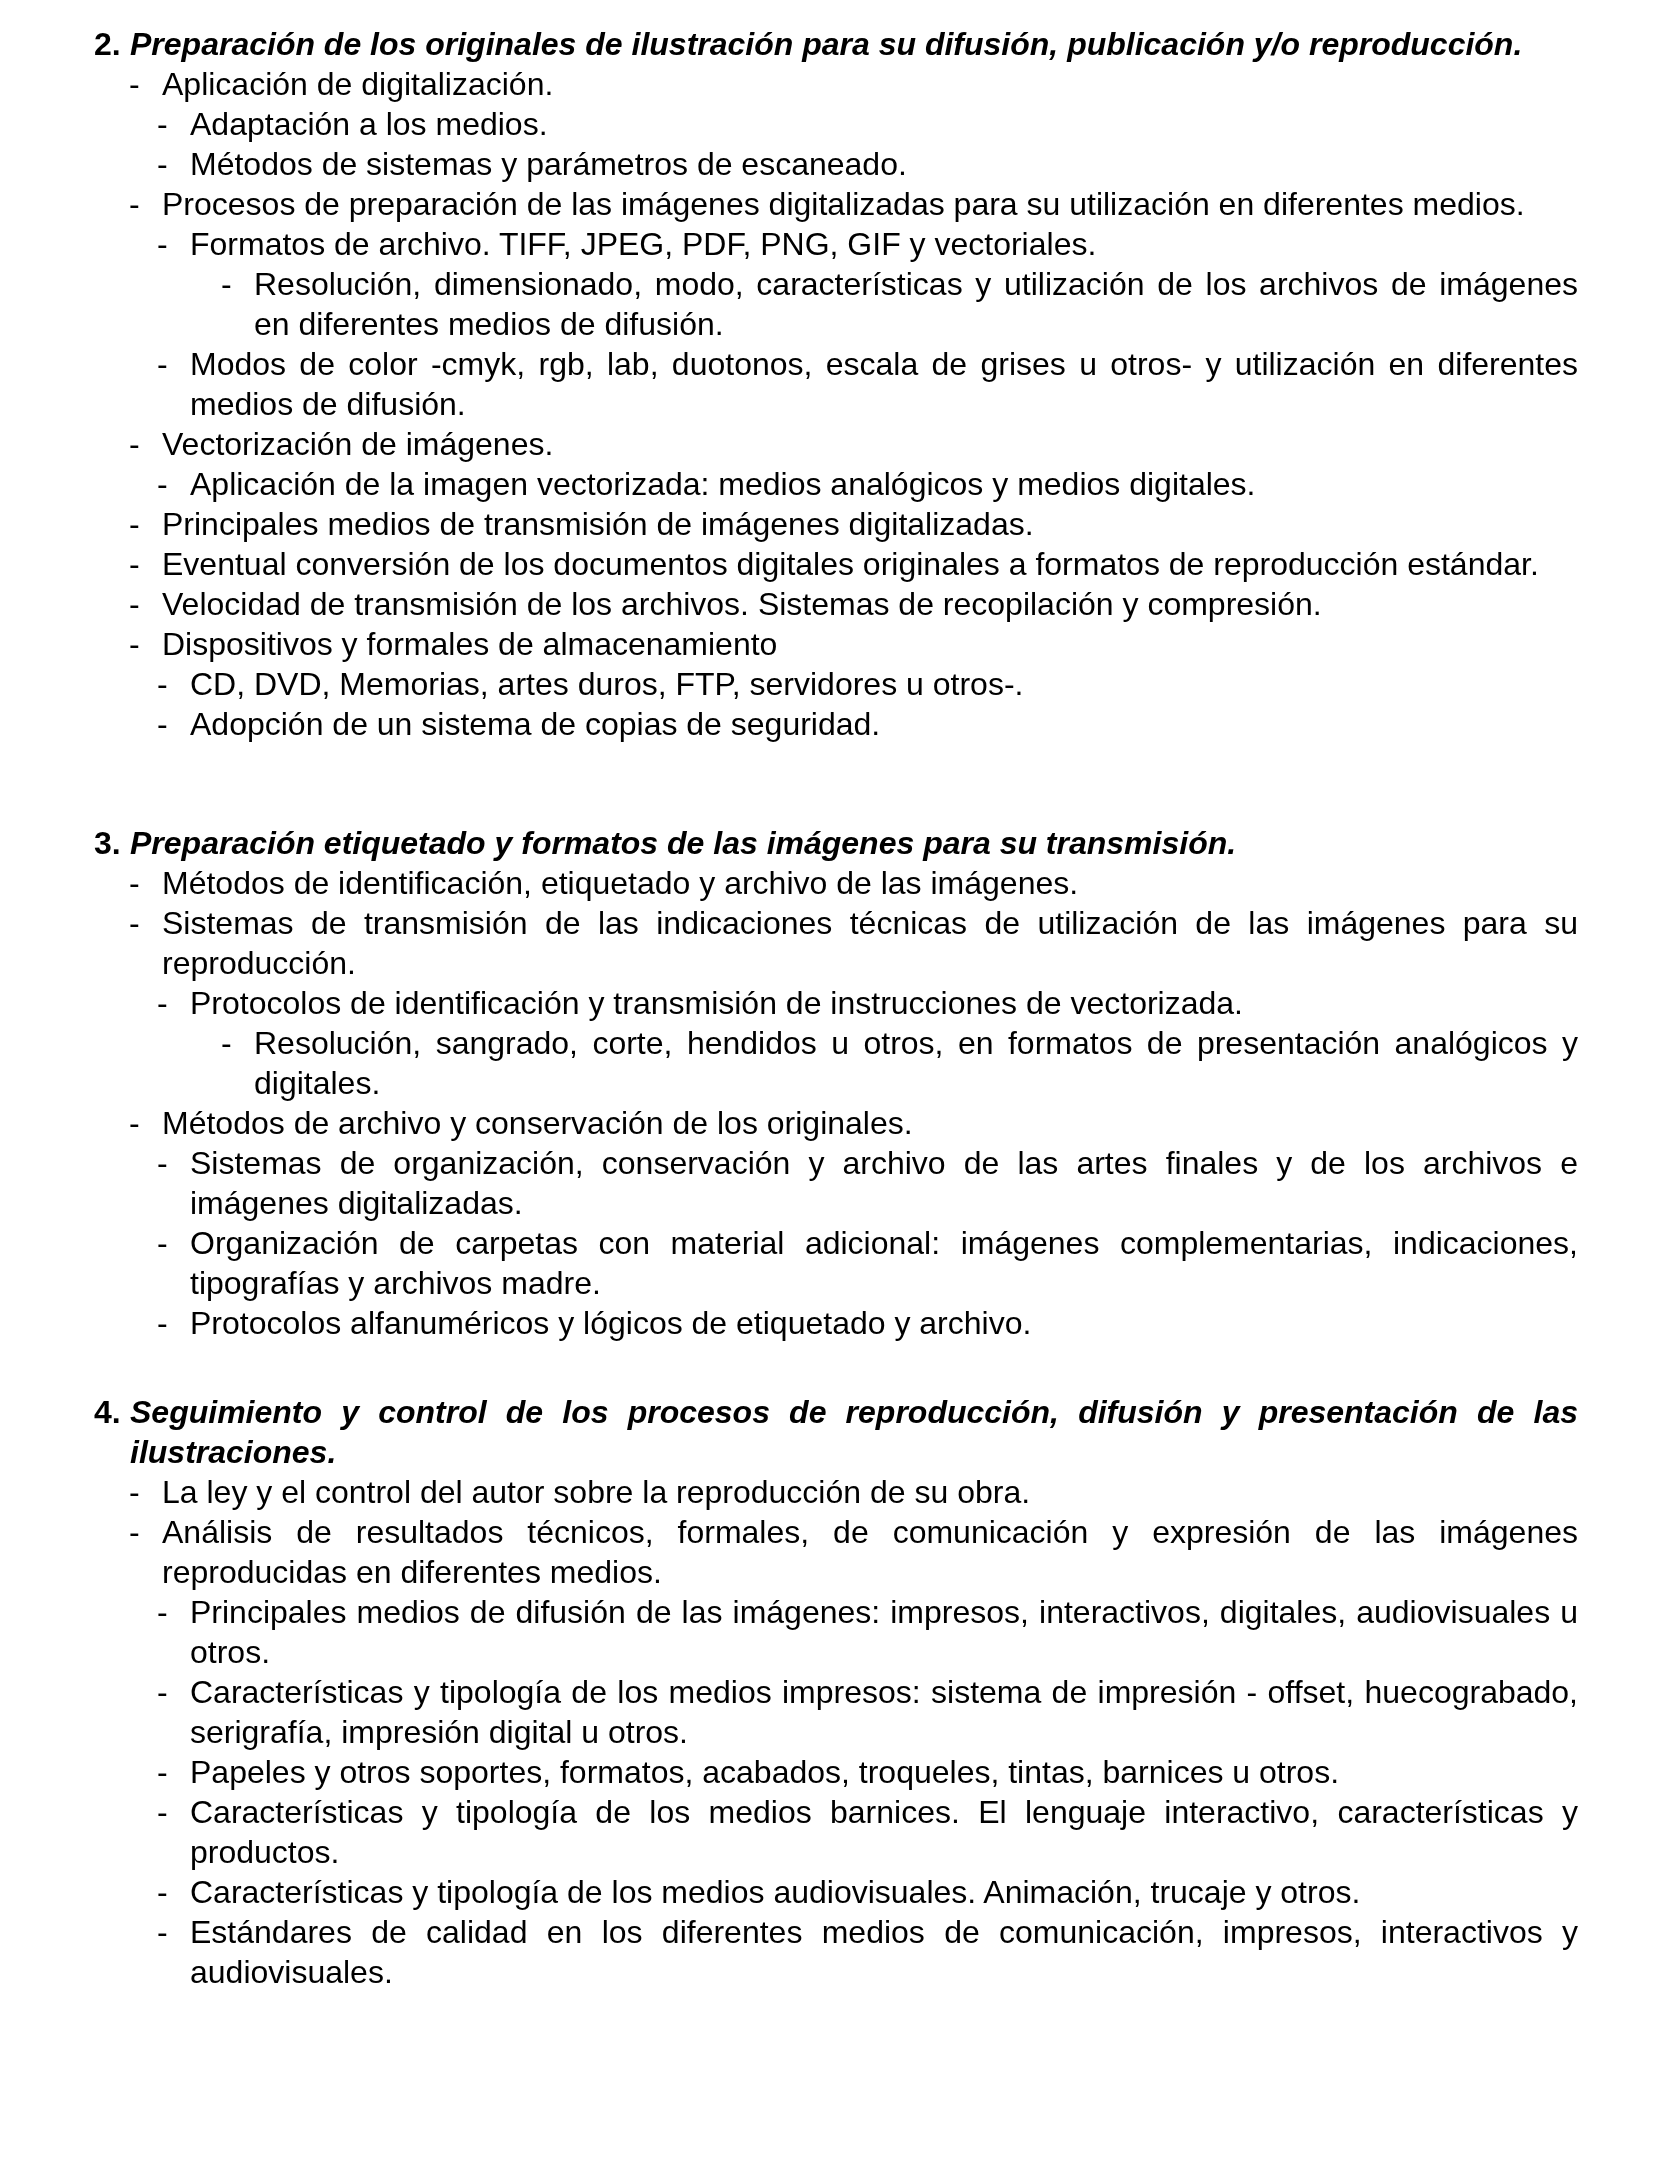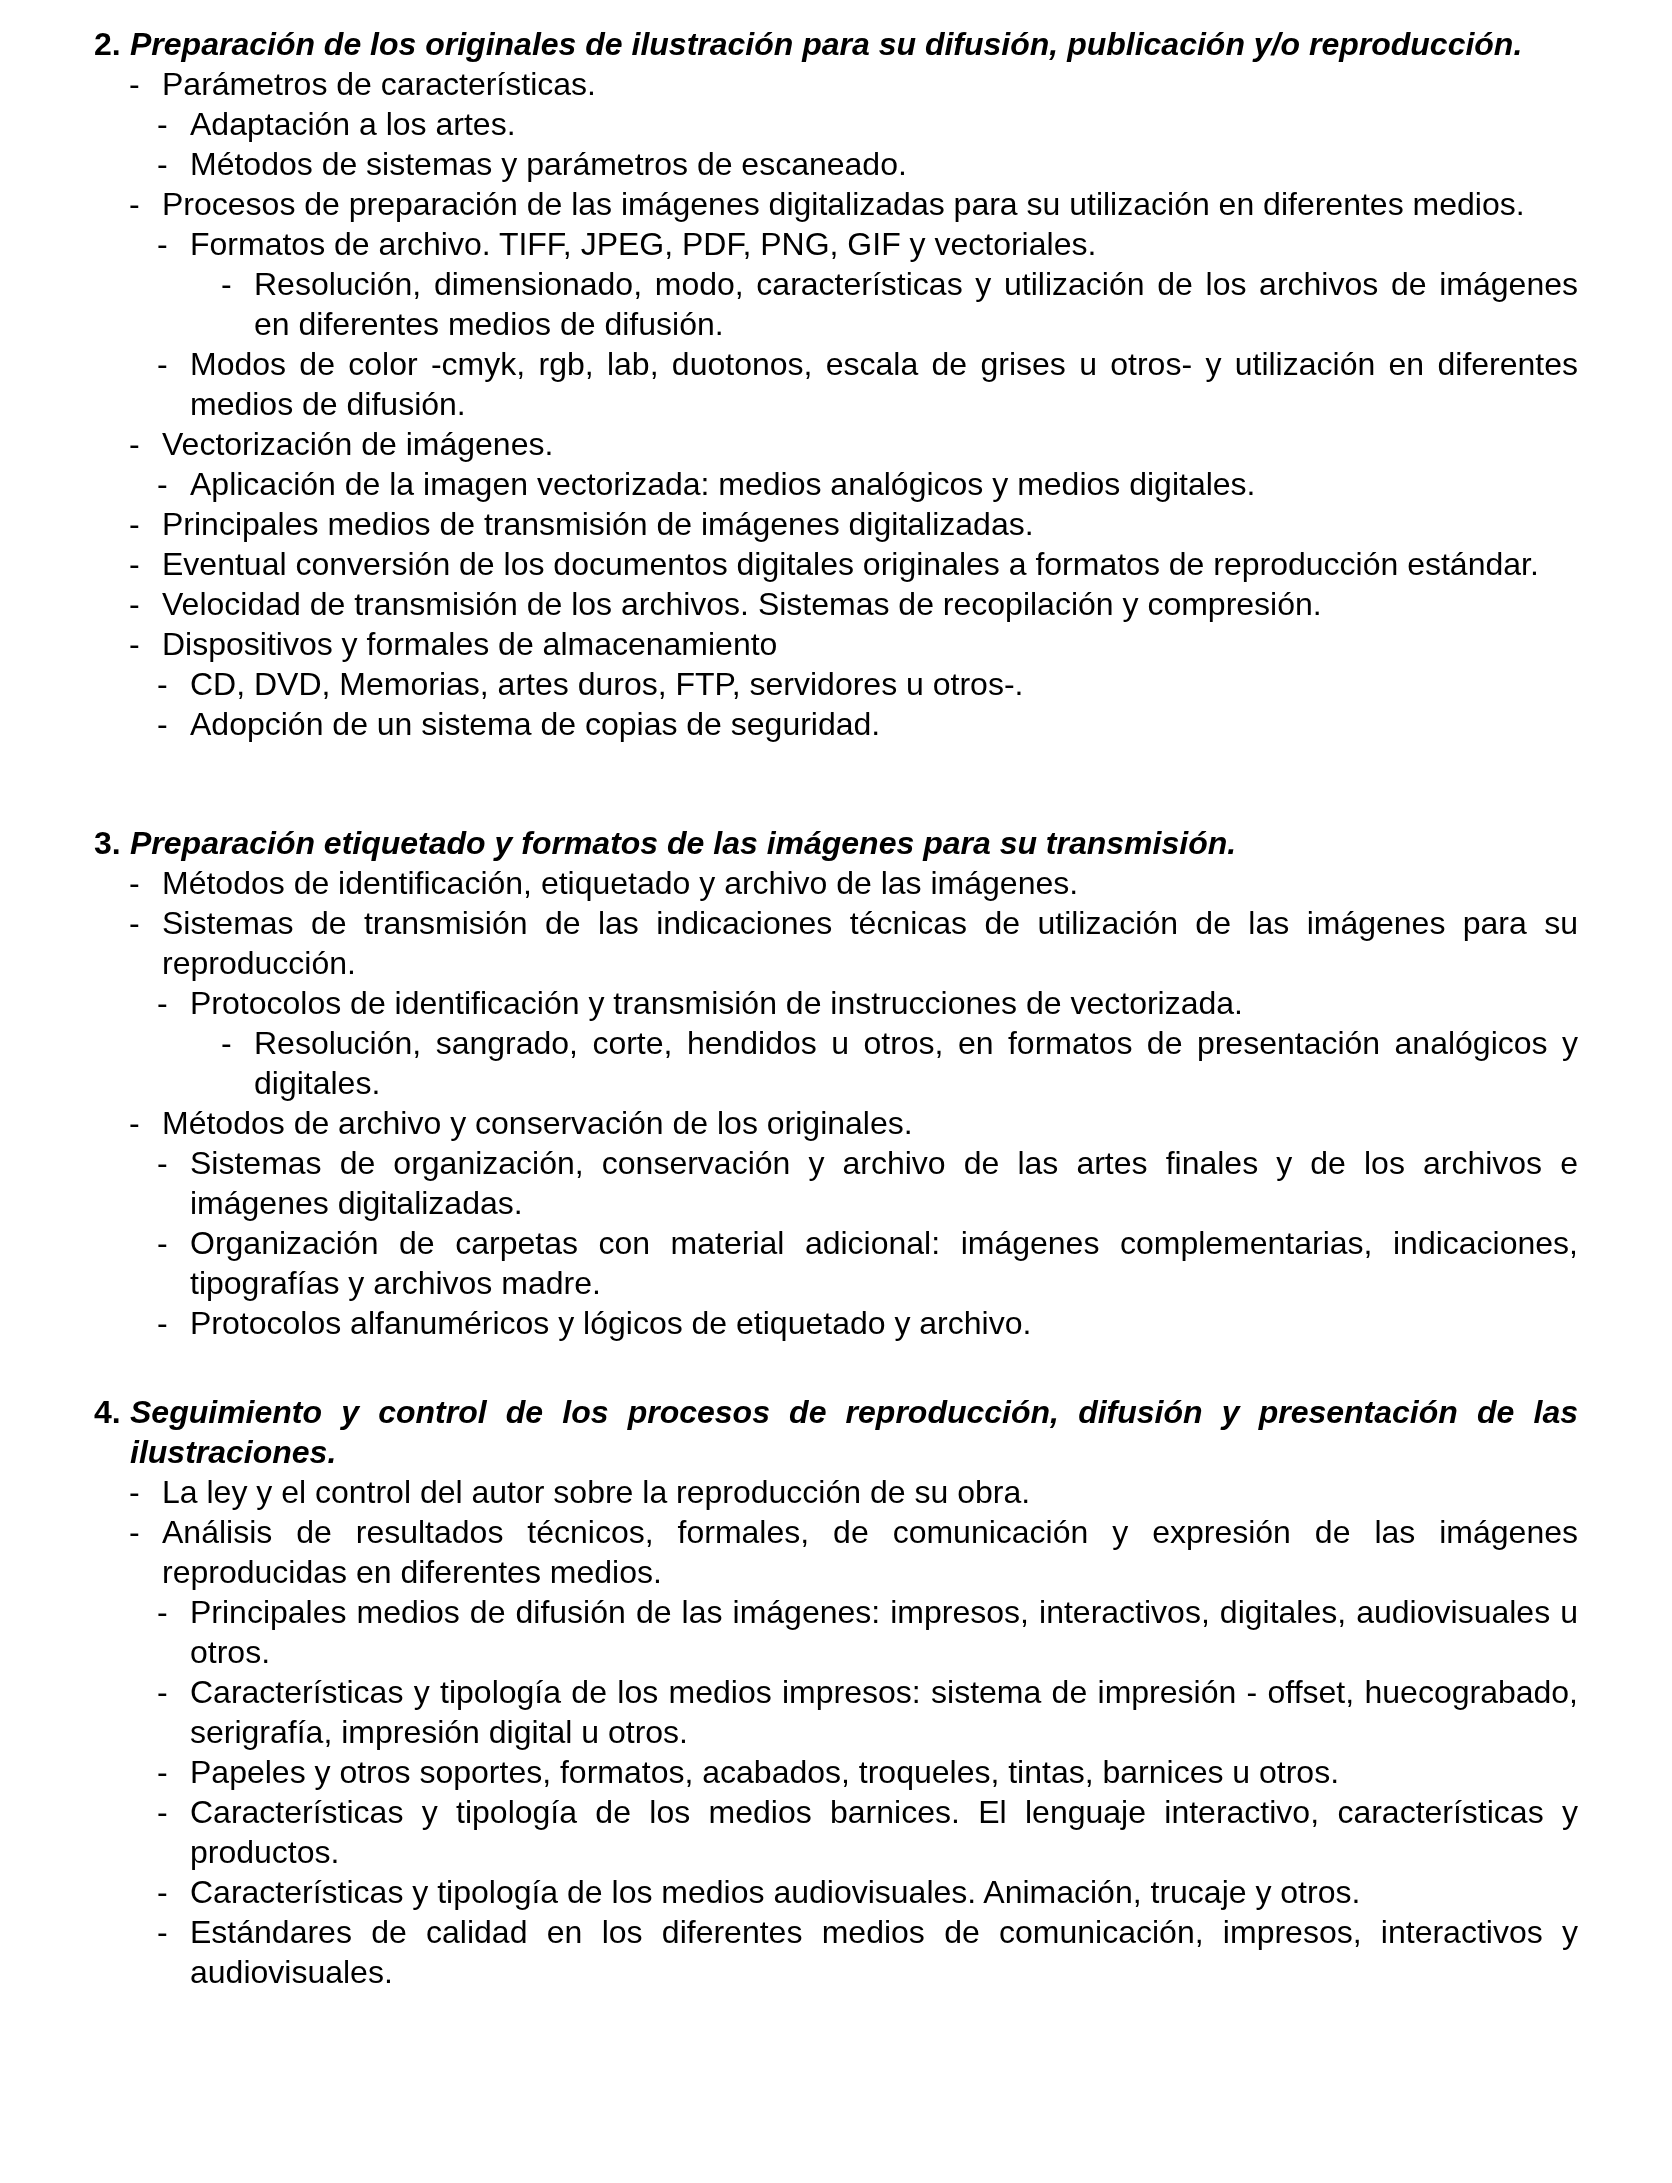--- a/index.html
+++ b/index.html
@@ -56,26 +56,26 @@
 <div class="page">
   <div>
   <section class="section">
     <div class="section-heading">
       <span class="section-number">2.</span>
       <span class="section-title">Preparación de los originales de ilustración para su difusión, publicación y/o reproducción.</span>
     </div>
     <div class="section-items">
   <div class="item level-1">
     <span class="marker">-</span>
-    <span class="text">Parámetros de características.</span>
-  </div>
-
-  <div class="item level-2">
-    <span class="marker">-</span>
-    <span class="text">Adaptación a los artes.</span>
+    <span class="text">Aplicación de digitalización.</span>
+  </div>
+
+  <div class="item level-2">
+    <span class="marker">-</span>
+    <span class="text">Adaptación a los medios.</span>
   </div>
 
   <div class="item level-2">
     <span class="marker">-</span>
     <span class="text">Métodos de sistemas y parámetros de escaneado.</span>
   </div>
 
   <div class="item level-1">
     <span class="marker">-</span>
     <span class="text">Procesos de preparación de las imágenes digitalizadas para su utilización en diferentes medios.</span>

